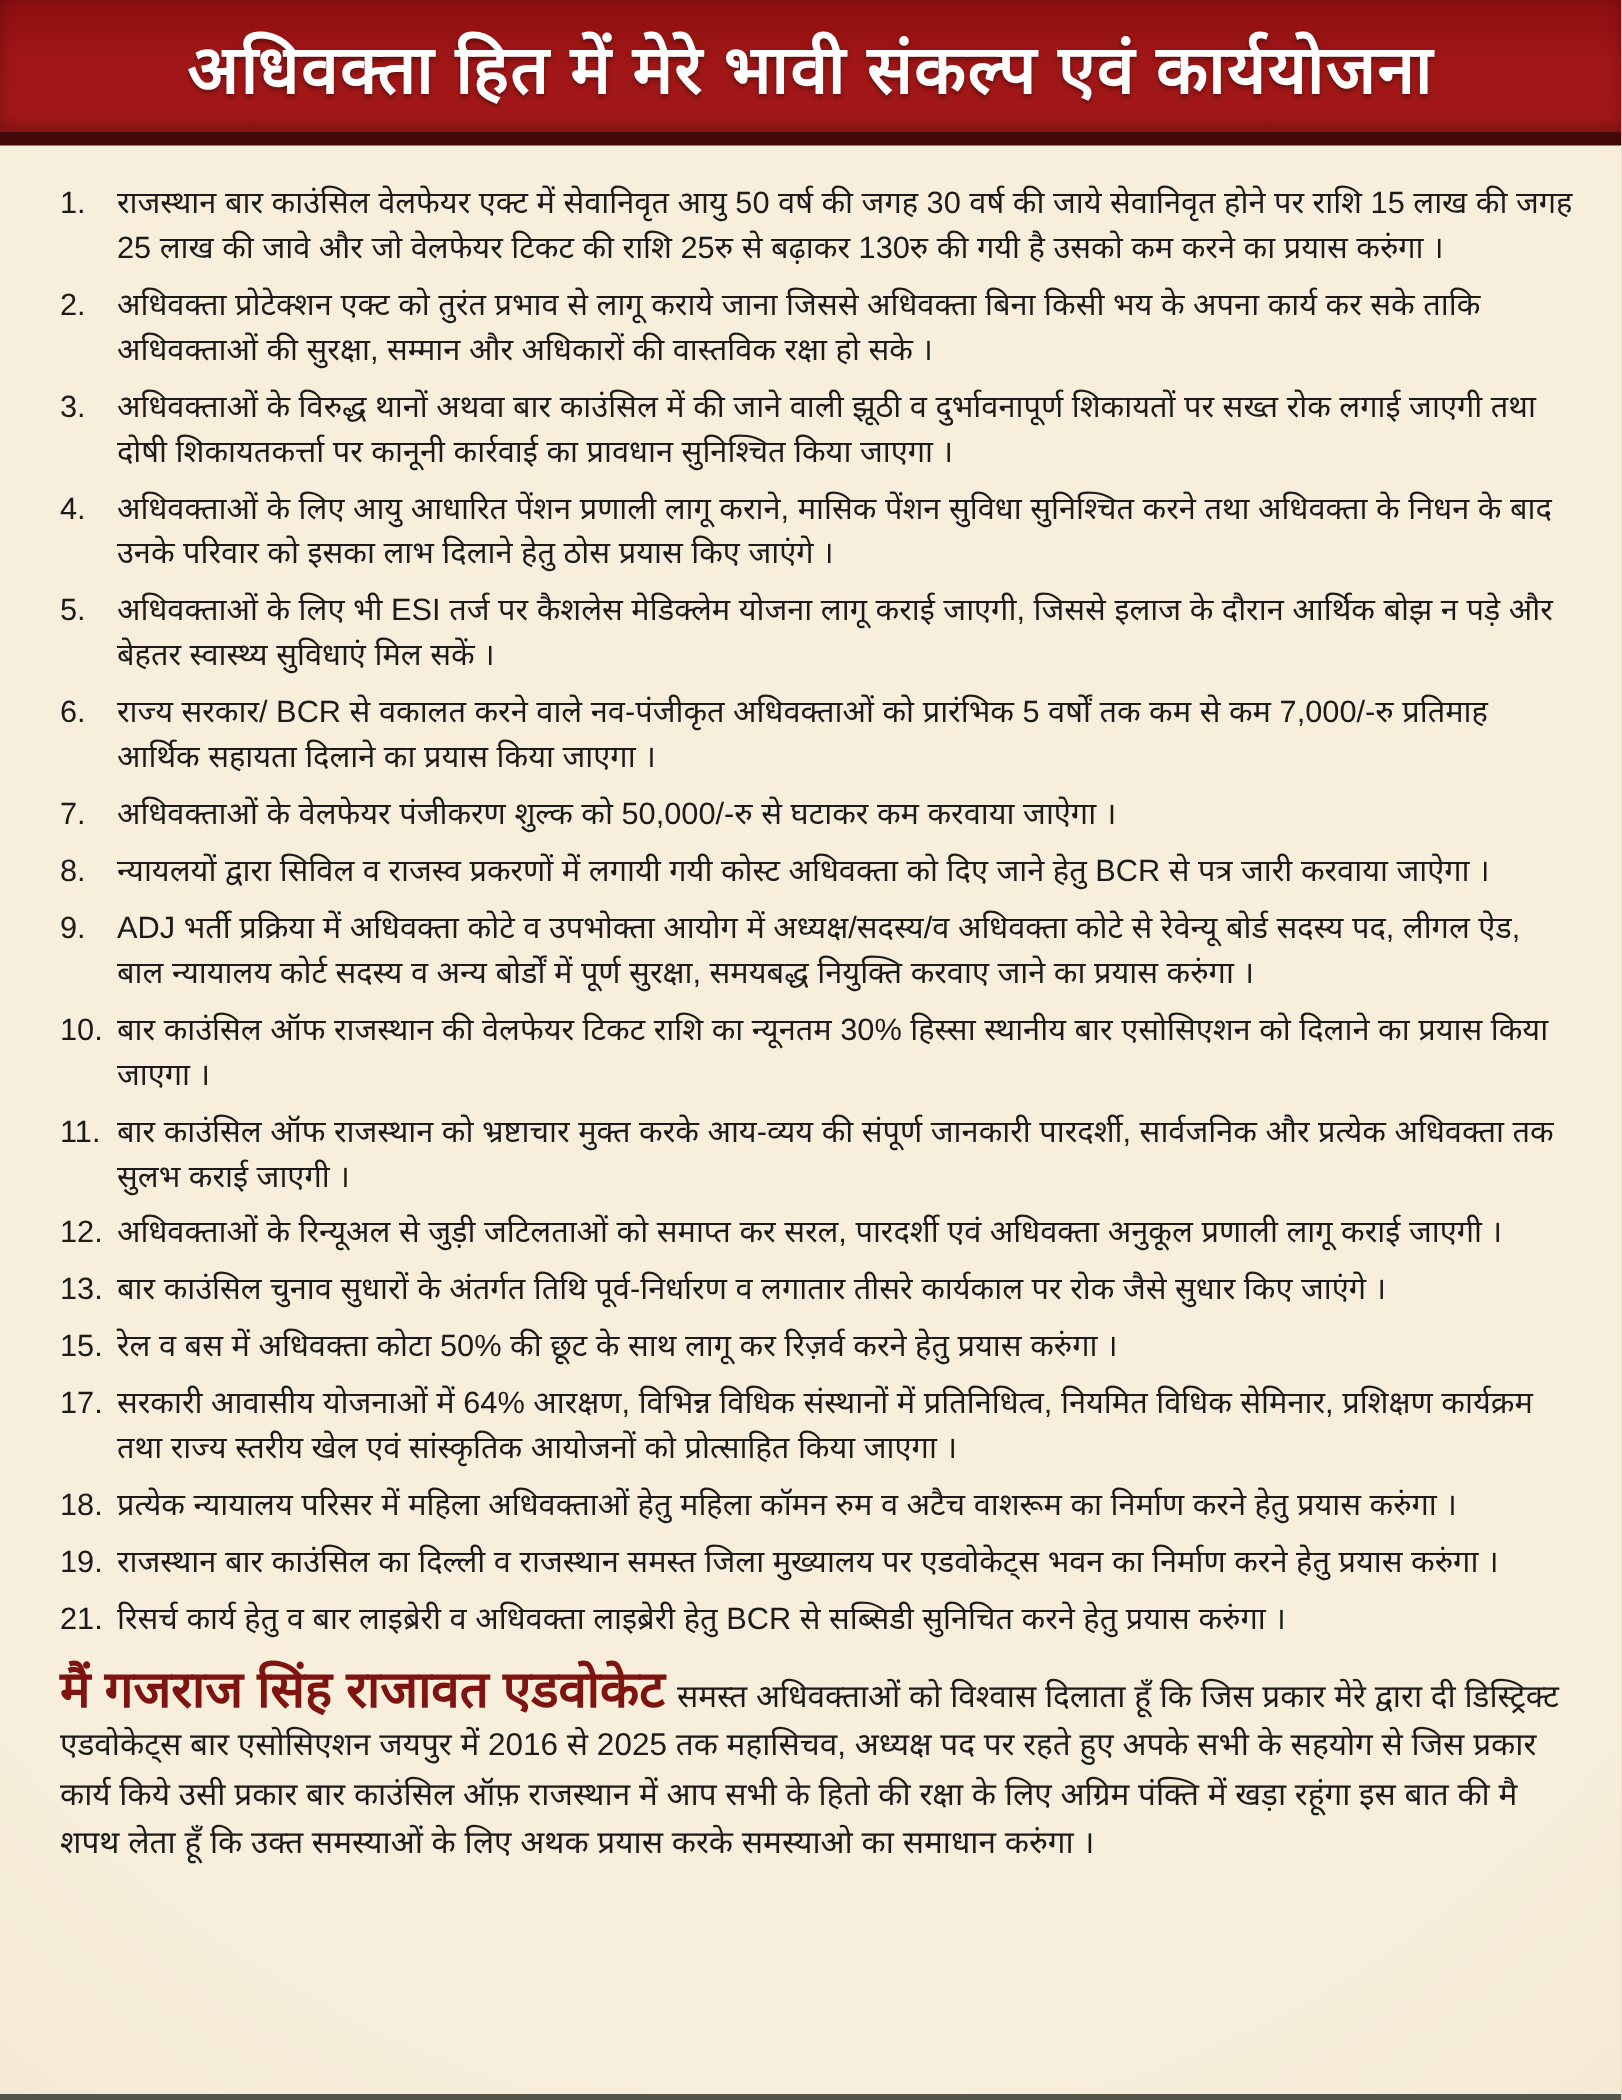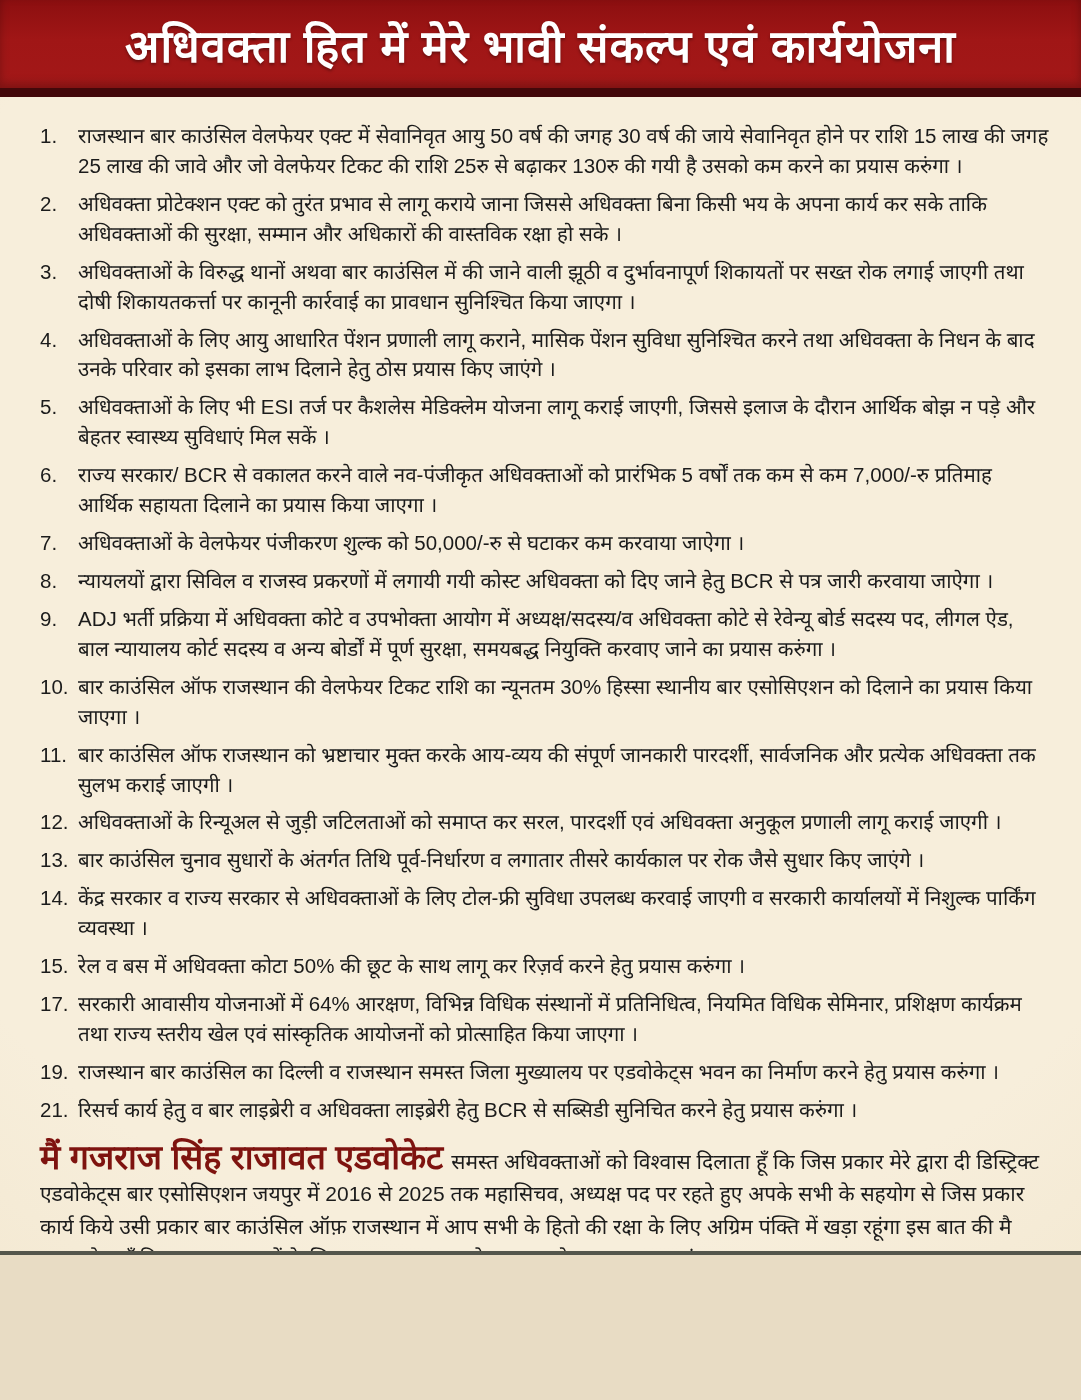--- a/index.html
+++ b/index.html
@@ -4,21 +4,21 @@
 <style>
   * { margin: 0; padding: 0; box-sizing: border-box; }
   html, body { width: 1081px; }
   body {
     font-family: "Liberation Sans", "DejaVu Sans", sans-serif;
     background: #e8dcc4;
   }
   .poster {
     position: relative;
     width: 1081px;
-    height: 1255px;
+    height: 1400px;
     overflow: hidden;
     background: radial-gradient(ellipse 120% 100% at 50% 45%,
                 #f7eedb 55%, #f1e5cc 85%, #e7d8ba 100%);
   }
   .header-band {
     height: 88px;
     background: linear-gradient(180deg, #8c0f10 0%, #a01616 45%, #a31818 100%);
     display: flex;
     align-items: center;
     justify-content: center;
@@ -144,36 +144,36 @@
   <div class="row">
     <span class="num">12.</span>
     <span class="txt">अधिवक्ताओं के रिन्यूअल से जुड़ी जटिलताओं को समाप्त कर सरल, पारदर्शी एवं अधिवक्ता अनुकूल प्रणाली लागू कराई जाएगी ।</span>
   </div>
 
   <div class="row">
     <span class="num">13.</span>
     <span class="txt">बार काउंसिल चुनाव सुधारों के अंतर्गत तिथि पूर्व-निर्धारण व लगातार तीसरे कार्यकाल पर रोक जैसे सुधार किए जाएंगे ।</span>
   </div>
 
-  <div class="row">
-    <span class="num">14.</span>
-    <span class="txt">केंद्र सरकार व राज्य सरकार से अधिवक्ताओं के लिए टोल-फ्री सुविधा उपलब्ध करवाई जाएगी व सरकारी कार्यालयों में निशुल्क पार्किंग व्यवस्था ।</span>
-  </div>
 
   <div class="row">
     <span class="num">15.</span>
     <span class="txt">रेल व बस में अधिवक्ता कोटा 50% की छूट के साथ लागू कर रिज़र्व करने हेतु प्रयास करुंगा ।</span>
   </div>
 
 
   <div class="row">
     <span class="num">17.</span>
     <span class="txt">सरकारी आवासीय योजनाओं में 64% आरक्षण, विभिन्न विधिक संस्थानों में प्रतिनिधित्व, नियमित विधिक सेमिनार, प्रशिक्षण कार्यक्रम तथा राज्य स्तरीय खेल एवं सांस्कृतिक आयोजनों को प्रोत्साहित किया जाएगा ।</span>
   </div>
 
+  <div class="row">
+    <span class="num">18.</span>
+    <span class="txt">प्रत्येक न्यायालय परिसर में महिला अधिवक्ताओं हेतु महिला कॉमन रुम व अटैच वाशरूम का निर्माण करने हेतु प्रयास करुंगा ।</span>
+  </div>
 
   <div class="row">
     <span class="num">19.</span>
     <span class="txt">राजस्थान बार काउंसिल का दिल्ली व राजस्थान समस्त जिला मुख्यालय पर एडवोकेट्स भवन का निर्माण करने हेतु प्रयास करुंगा ।</span>
   </div>
 
 
   <div class="row">
     <span class="num">21.</span>
     <span class="txt">रिसर्च कार्य हेतु व बार लाइब्रेरी व अधिवक्ता लाइब्रेरी हेतु BCR से सब्सिडी सुनिचित करने हेतु प्रयास करुंगा ।</span>

